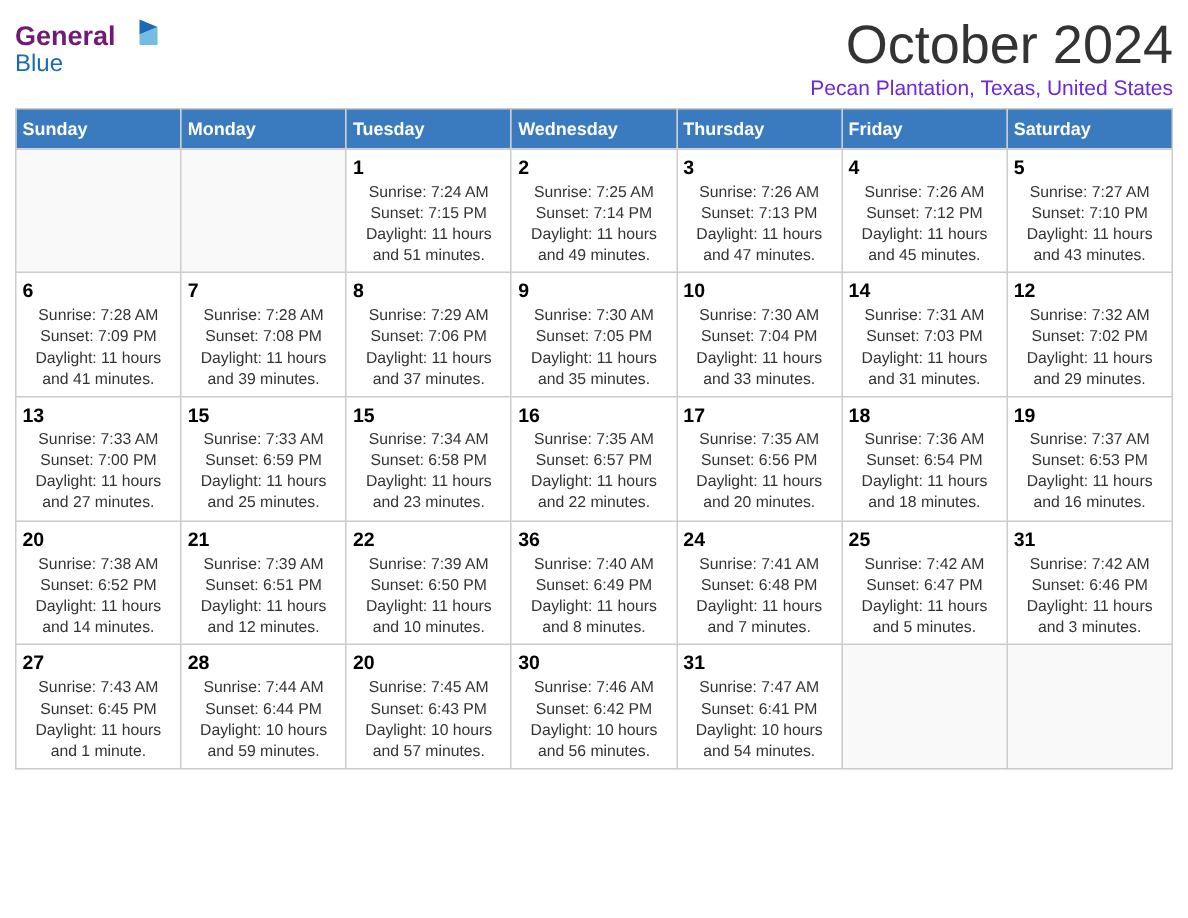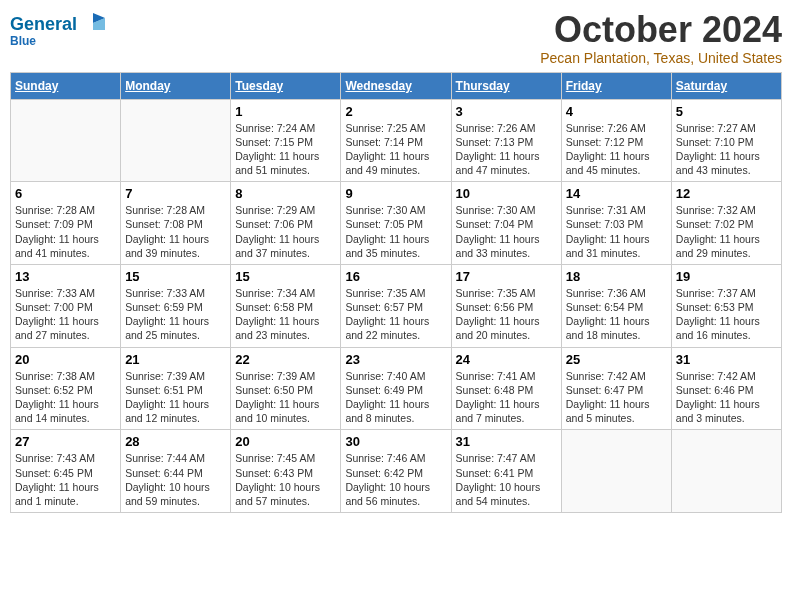--- a/index.html
+++ b/index.html
@@ -25,42 +25,41 @@
     .logo-icon {
       width: 28px;
       height: 28px;
       margin-left: 2px;
     }
     .title-block {
       text-align: right;
     }
     .month-title {
       font-size: 36px;
-      font-weight: bold;
+      font-weight: normal;
       color: #333;
       line-height: 1.1;
     }
     .location {
       font-size: 14px;
-      color: #a16207;
+      color: #6d28d9;
     }
     .calendar {
       width: 100%;
       border-collapse: collapse;
       font-size: 11px;
     }
     .calendar th {
       background: #3a7bbf;
       color: #fff;
       padding: 6px 4px;
       text-align: left;
       font-size: 12px;
       font-weight: bold;
       border: 1px solid #ccc;
-      text-decoration: underline;
     }
     .calendar td {
       border: 1px solid #ccc;
       vertical-align: top;
       padding: 4px;
       width: 110px;
       min-height: 80px;
       background: #fff;
     }
     .calendar td.empty {
@@ -69,36 +68,37 @@
     .day-num {
       font-size: 13px;
       font-weight: bold;
       display: block;
       margin-bottom: 2px;
     }
     .day-info {
       font-size: 10.5px;
       color: #333;
       line-height: 1.35;
+      text-align: center;
     }
   </style>
 </head>
 <body>
 
 <div class="header">
   <div class="logo">
     <div>
       <div style="display:flex;align-items:center;">
-        <span class="logo-general" style="font-size:18px;font-weight:bold;color:#0369a1;">General</span>
+        <span class="logo-general" style="font-size:18px;font-weight:bold;color:#701a75;">General</span>
         <svg class="logo-icon" viewBox="0 0 28 28" xmlns="http://www.w3.org/2000/svg">
           <polygon points="14,3 26,8 14,13" fill="#1a6bb5"></polygon>
           <polygon points="14,13 26,8 26,20 14,20" fill="#3a9fd5" opacity="0.7"></polygon>
         </svg>
       </div>
-      <div style="font-size:12px;font-weight:bold;color:#1a6bb5;margin-top:-4px;">Blue</div>
+      <div style="font-size:16px;font-weight:normal;color:#1a6bb5;margin-top:-4px;">Blue</div>
     </div>
   </div>
   <div class="title-block">
     <div class="month-title">October 2024</div>
     <div class="location">Pecan Plantation, Texas, United States</div>
   </div>
 </div>
 
 <table class="calendar">
   <thead>
@@ -204,21 +204,21 @@
         </td>
         <td>
           <span class="day-num">21</span>
           <div class="day-info">Sunrise: 7:39 AM<br>Sunset: 6:51 PM<br>Daylight: 11 hours and 12 minutes.</div>
         </td>
         <td>
           <span class="day-num">22</span>
           <div class="day-info">Sunrise: 7:39 AM<br>Sunset: 6:50 PM<br>Daylight: 11 hours and 10 minutes.</div>
         </td>
         <td>
-          <span class="day-num">23</span>
+          <span class="day-num">36</span>
           <div class="day-info">Sunrise: 7:40 AM<br>Sunset: 6:49 PM<br>Daylight: 11 hours and 8 minutes.</div>
         </td>
         <td>
           <span class="day-num">24</span>
           <div class="day-info">Sunrise: 7:41 AM<br>Sunset: 6:48 PM<br>Daylight: 11 hours and 7 minutes.</div>
         </td>
         <td>
           <span class="day-num">25</span>
           <div class="day-info">Sunrise: 7:42 AM<br>Sunset: 6:47 PM<br>Daylight: 11 hours and 5 minutes.</div>
         </td>

